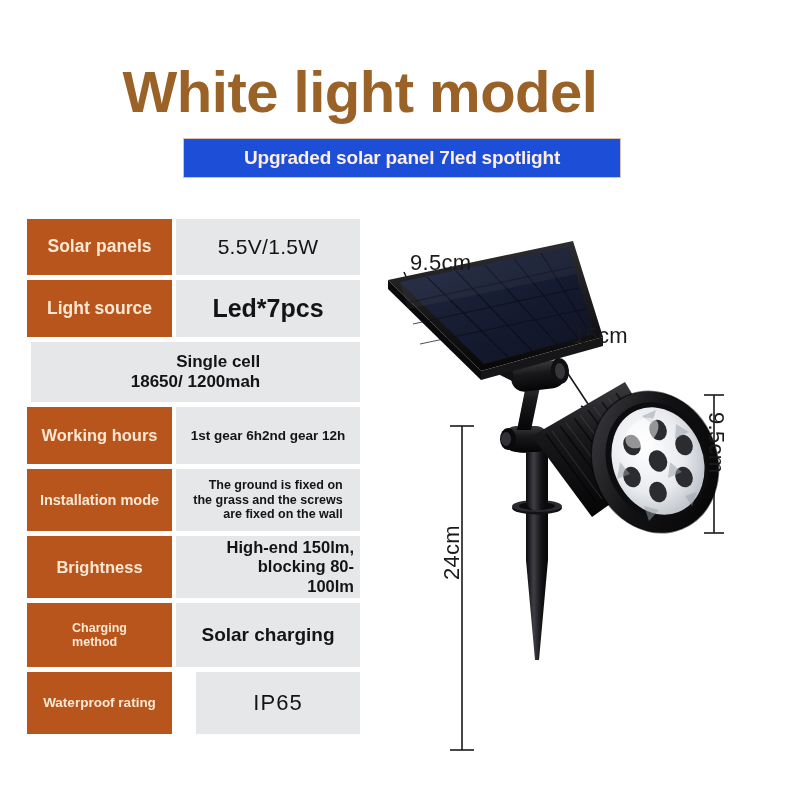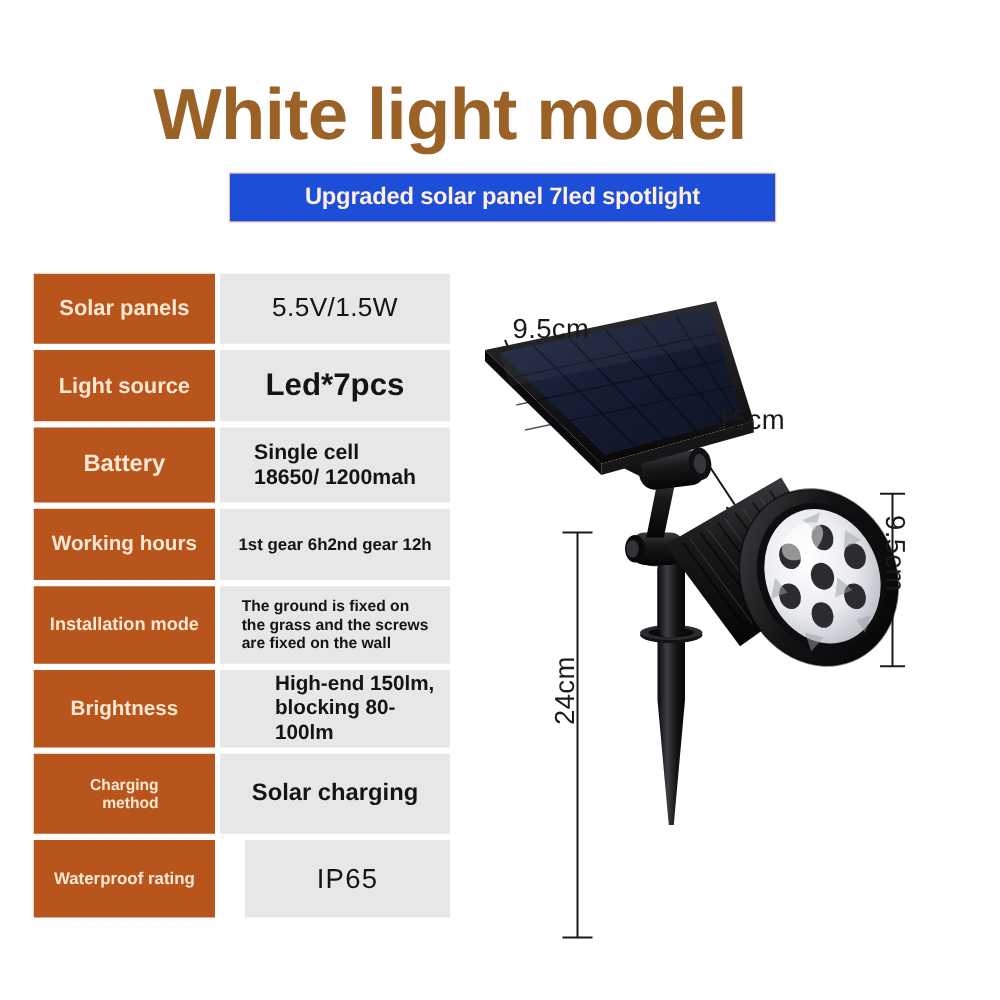--- a/index.html
+++ b/index.html
@@ -66,35 +66,35 @@
     margin-bottom: 5px;
   }
   .spec-label {
     width: 145px;
     flex: 0 0 145px;
     background: #b8551d;
     color: #fbe7d2;
     display: flex;
     align-items: center;
     justify-content: center;
-    text-align: right;
+    text-align: left;
     font-weight: 700;
     line-height: 1.12;
     box-sizing: border-box;
     padding: 2px 4px;
   }
   .spec-value {
     flex: 1 1 auto;
     margin-left: 4px;
     background: #e6e7e9;
     color: #141414;
     display: flex;
     align-items: center;
     justify-content: center;
-    text-align: left;
+    text-align: right;
     font-weight: 700;
     line-height: 1.16;
     box-sizing: border-box;
     padding: 2px 6px;
   }
 
   
   .r0 { height: 56px; }
   .r0 .spec-label { font-size: 17.5px; }
   .r0 .spec-value { font-size: 21px; font-weight: 400; letter-spacing: 0.3px; }
@@ -166,21 +166,20 @@
       <div class="spec-label">Solar panels</div>
       <div class="spec-value">5.5V/1.5W</div>
     </div>
 
     <div class="spec-row r1">
       <div class="spec-label">Light source</div>
       <div class="spec-value">Led*7pcs</div>
     </div>
 
     <div class="spec-row r2">
-      <div class="spec-label">Battery</div>
       <div class="spec-value">Single cell<br>18650/ 1200mah</div>
     </div>
 
     <div class="spec-row r3">
       <div class="spec-label">Working hours</div>
       <div class="spec-value">1st gear 6h2nd gear 12h</div>
     </div>
 
     <div class="spec-row r4">
       <div class="spec-label">Installation mode</div>

